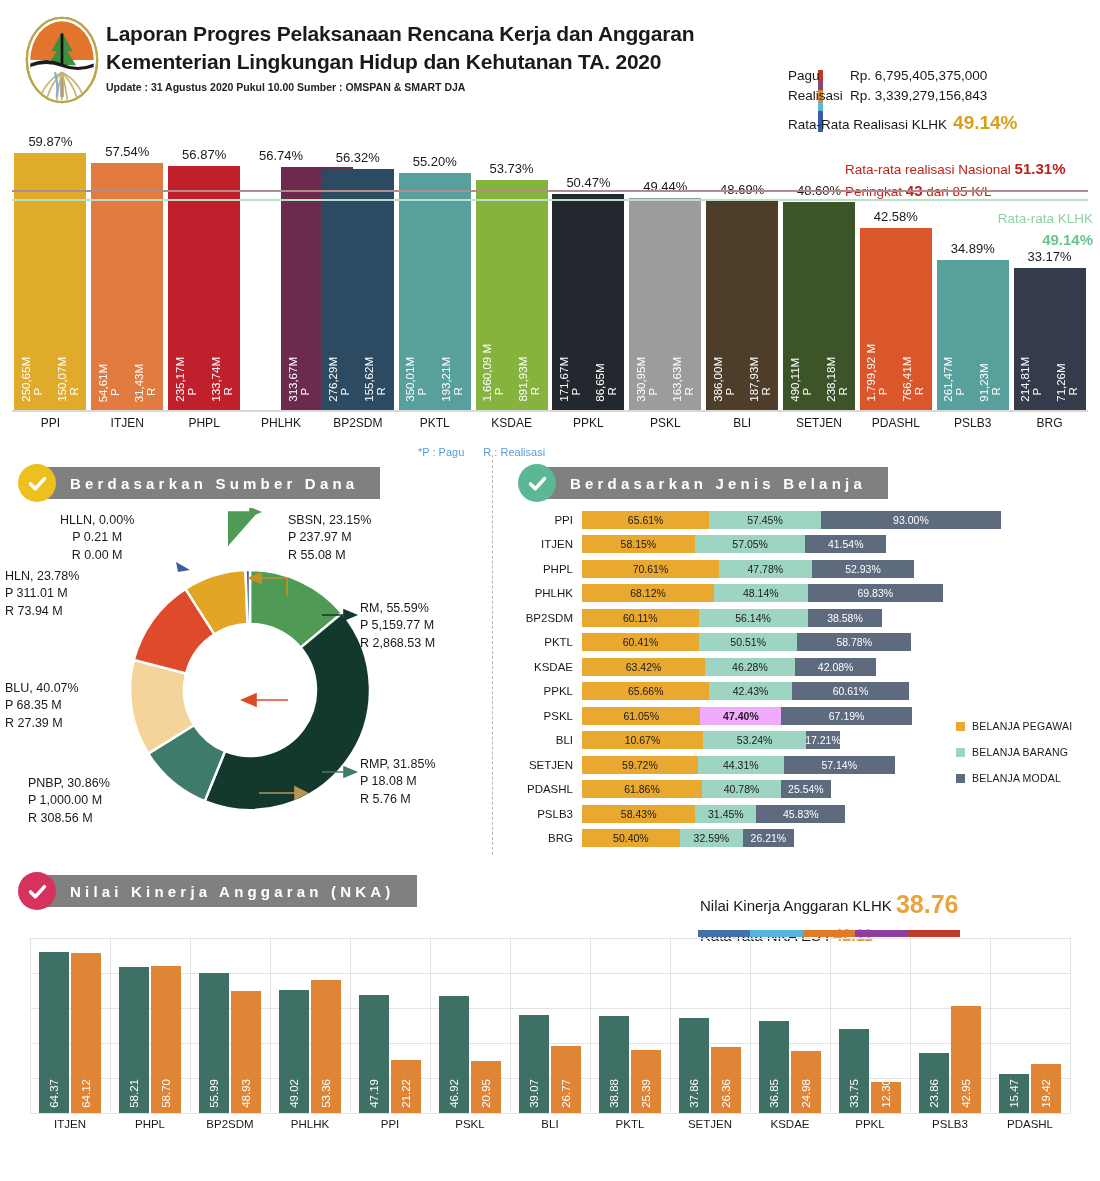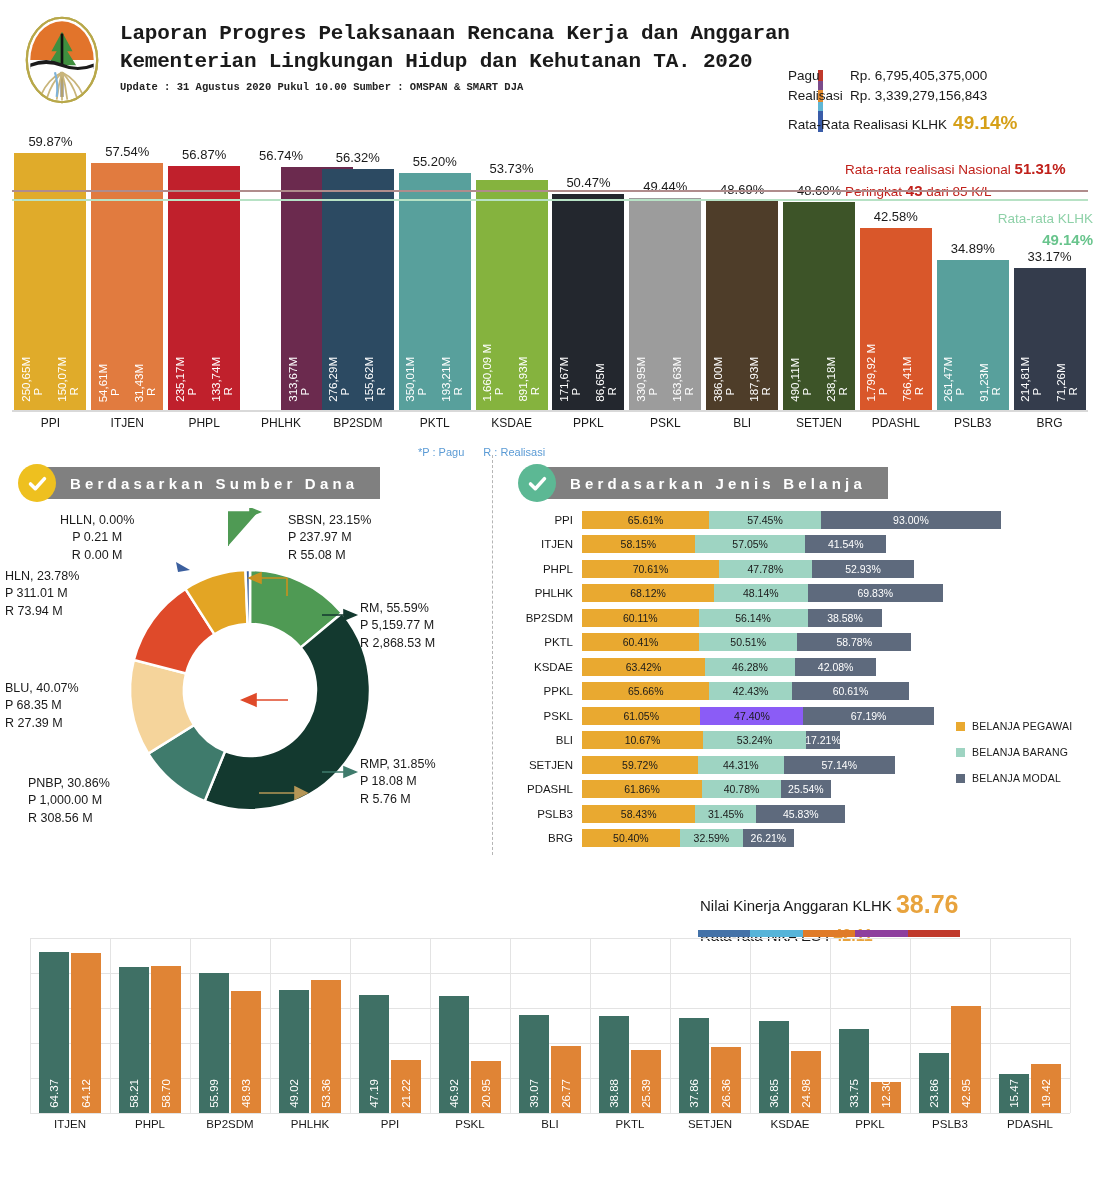--- a/index.html
+++ b/index.html
@@ -8,21 +8,21 @@
     background: #ffffff;
     font-family: "Liberation Sans", sans-serif;
     position: relative;
     overflow: hidden;
   }
   .page { position: relative; width: 1100px; height: 1181px; }
 
   
   .header { position: absolute; left: 0; top: 0; width: 1100px; height: 130px; }
   .logo { position: absolute; left: 18px; top: 14px; width: 88px; height: 92px; }
-  .title-block { position: absolute; left: 120px; top: 20px; font-family: Liberation Mono, monospace; }
+  .title-block { position: absolute; left: 106px; top: 20px; }
   .title-line { font-size: 21px; font-weight: bold; color: #1a1a1a; line-height: 1.32; letter-spacing: -0.2px; }
   .subtitle { font-size: 10.5px; color: #222; margin-top: 6px; font-weight: bold; }
 
   .summary { position: absolute; left: 788px; top: 66px; width: 275px; }
   .sum-row { display: flex; align-items: baseline; font-size: 13.5px; color: #1a1a1a; line-height: 1.5; }
   .sum-bar { position: absolute; left: 818px; top: 70px; width: 5px; height: 62px;
              background: linear-gradient(to bottom,#c0392b 0%,#c0392b 18%,#7b4b8a 18%,#7b4b8a 33%,
              #e08a30 33%,#e08a30 52%,#5fb6d4 52%,#5fb6d4 66%,#3a5ca8 66%,#3a5ca8 100%); }
   .sum-label { min-width: 62px; }
   .sum-klhk { color: #d6a019; font-size: 19px; font-weight: bold; margin-left: 6px; }
@@ -554,21 +554,21 @@
           <div class="s-track">
             <div class="s-seg" style="width: 127.38px; background: rgb(233, 169, 48);">65.66%</div>
             <div class="s-seg" style="width: 82.3142px; background: rgb(158, 212, 194);">42.43%</div>
             <div class="s-seg modal" style="width: 117.583px; background: rgb(94, 106, 125);">60.61%</div>
           </div>
         </div>
         <div class="s-row">
           <div class="s-lab">PSKL</div>
           <div class="s-track">
             <div class="s-seg" style="width: 118.437px; background: rgb(233, 169, 48);">61.05%</div>
-            <div class="s-seg" style="width: 103px; background: #8b5cf6;">47.40%</div>
+            <div class="s-seg" style="width: 81px; background: #f0abfc; font-weight: bold;">47.40%</div>
             <div class="s-seg modal" style="width: 130.349px; background: rgb(94, 106, 125);">67.19%</div>
           </div>
         </div>
         <div class="s-row">
           <div class="s-lab">BLI</div>
           <div class="s-track">
             <div class="s-seg" style="width: 120.978px; background: rgb(233, 169, 48);">10.67%</div>
             <div class="s-seg" style="width: 103.286px; background: rgb(158, 212, 194);">53.24%</div>
             <div class="s-seg modal" style="width: 33.3874px; background: rgb(94, 106, 125);">17.21%</div>
           </div>
@@ -615,20 +615,28 @@
           <div class="s-sw" style="background: rgb(158, 212, 194);"></div>
           <span>BELANJA BARANG</span>
         </div>
         <div class="s-leg-row">
           <div class="s-sw" style="background: rgb(94, 106, 125);"></div>
           <span>BELANJA MODAL</span>
         </div>
       </div>
   </div>
 
+  <div class="sec" style="left:18px; top:872px;">
+    <div class="sec-circle" id="sec2circle" style="background: rgb(214, 51, 92);">
+      <svg viewBox="0 0 24 24">
+          <path d="M4 12.5 L9.5 18 L20 6.5" stroke="#fff" stroke-width="4" fill="none" stroke-linecap="round" stroke-linejoin="round"></path>
+        </svg>
+    </div>
+    <div class="sec-title">Nilai Kinerja Anggaran (NKA)</div>
+  </div>
 
   <div class="nka-sum">
     <div><span>Nilai Kinerja Anggaran KLHK</span>
          <span class="big">38.76</span></div>
     <div><span>Rata-rata NKA ES I</span>
          <span class="mid">42.11</span></div>
   </div>
   <div class="nka-ribbon"></div>
 
   <div class="chart3" id="c3plot">

